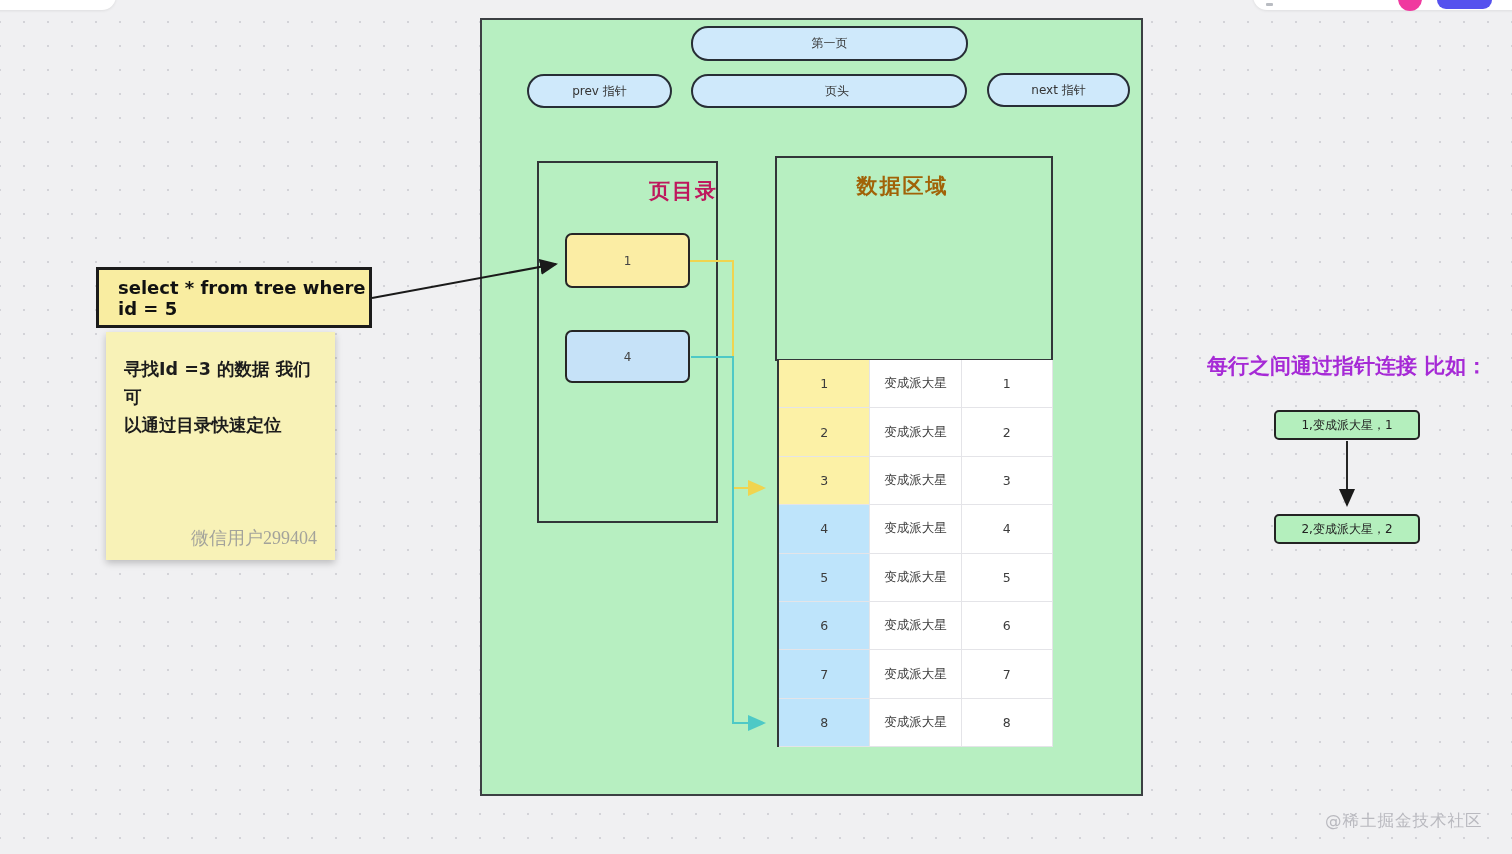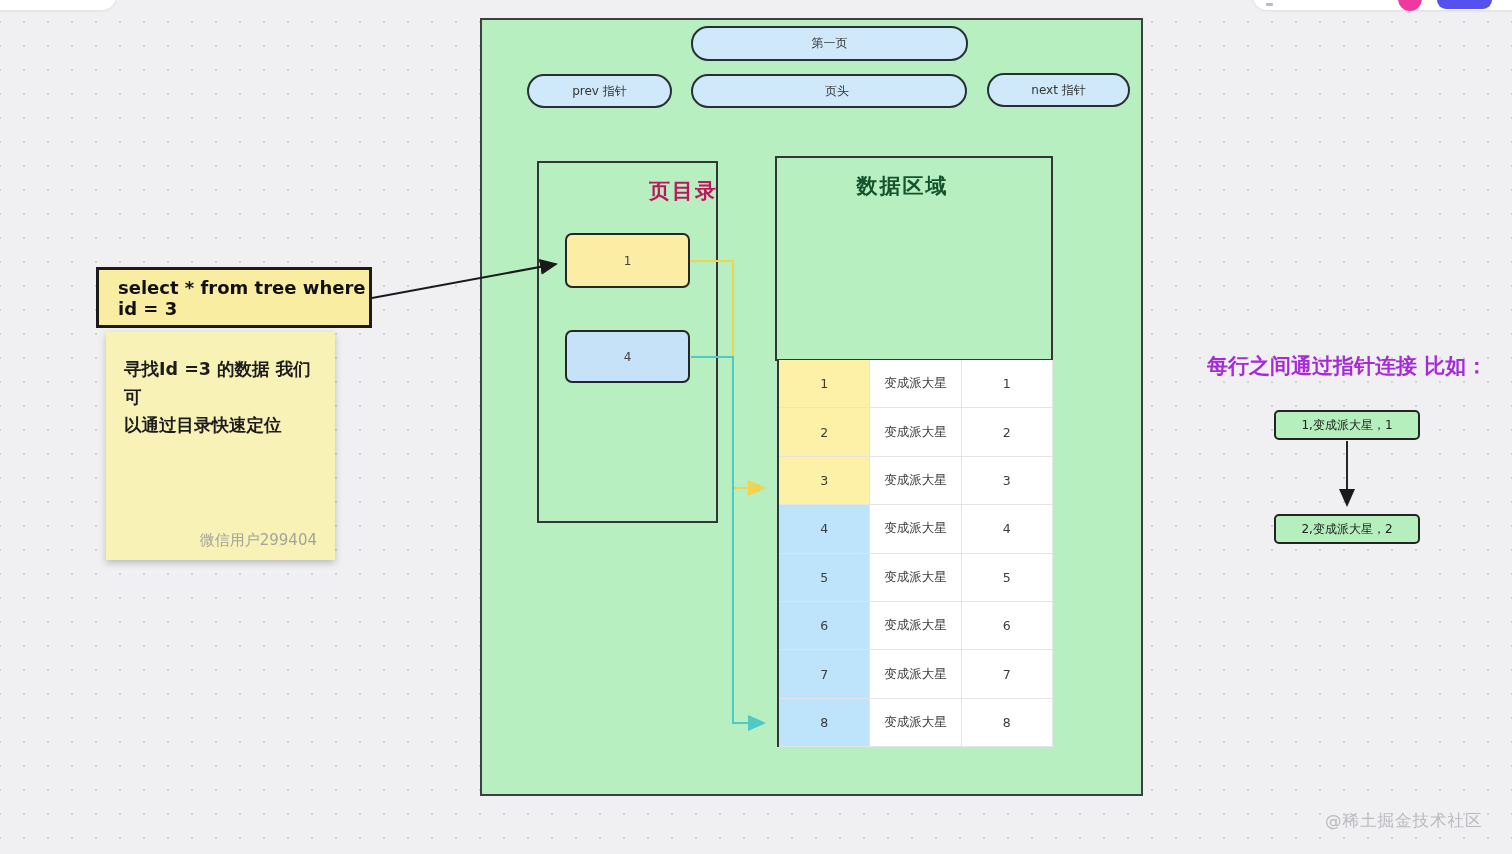--- a/index.html
+++ b/index.html
@@ -38,37 +38,37 @@
   
   .dir-box { left:537px; top:161px; width:181px; height:362px; border:2px solid #323639; }
   .dir-title { left:537px; top:177px; width:181px; text-align:right; font-size:21px; font-weight:bold; color:#be185d; letter-spacing:2px; }
   .dir-entry { width:125px; height:55px; border:2px solid #262626; border-radius:7px;
     display:flex; align-items:center; justify-content:center; font-size:12px; color:#444; }
   .dir-entry-1 { left:565px; top:233px; background:#fbeda4; }
   .dir-entry-4 { left:565px; top:330px; height:53px; background:#c6e2f8; }
 
   
   .data-box { left:775px; top:156px; width:278px; height:205px; border:2px solid #323639; }
-  .data-title { left:775px; top:172px; width:255px; text-align:center; font-size:21px; font-weight:bold; color:#14532d; letter-spacing:2px; }
+  .data-title { left:775px; top:172px; width:255px; text-align:center; font-size:21px; font-weight:bold; color:#a16207; letter-spacing:2px; }
 
   .table { left:777px; top:360px; width:276px; border-left:2px solid #323639; background:#fff; }
   .trow { display:flex; height:48.4px; }
   .tcell { width:92px; display:flex; align-items:center; justify-content:center;
     font-size:12.5px; color:#3c3c3c; border-right:1px solid #e4e4e8; border-bottom:1px solid #e4e4e8; background:#fff; }
   .trow .tcell:first-child { border-left:none; }
   .hl-yellow { background:#fcf1a6; }
   .hl-blue   { background:#bee4fb; }
 
   
   .sql-box { left:96px; top:267px; width:276px; height:61px; background:#f9eda1; border:3px solid #1b1b1b;
     display:flex; align-items:center; padding-left:19px; font-size:18px; font-weight:600; color:#111; }
   .sticky { left:106px; top:332px; width:229px; height:228px; background:#f8f2b7;
     box-shadow:0 3px 7px rgba(0,0,0,.22); padding:23px 16px 0 18px; }
   .sticky-line { font-size:17.5px; font-weight:600; color:#1c1c1c; line-height:28px; }
-  .sticky-author { position:absolute; right:18px; bottom:10px; font-size:15px; color:#a3a39b; }
+  .sticky-author { position:absolute; right:18px; bottom:10px; font-size:18px; color:#a3a39b;font-family:Liberation Serif, serif; }
 
   
   .ptr-title { left:1207px; top:352px; width:300px; font-size:21px; font-weight:bold; color:#a62ad6; }
   .ptr-node { width:146px; height:30px; background:#b4efbd; border:2px solid #232323; border-radius:5px;
     display:flex; align-items:center; justify-content:center; font-size:12px; color:#222; }
   .ptr-node-1 { left:1274px; top:410px; }
   .ptr-node-2 { left:1274px; top:514px; }
 
   .watermark { left:1325px; top:810px; font-size:16.5px; color:#b9b9bf; letter-spacing:1px; }
 
@@ -146,21 +146,21 @@
       <div class="tcell">7</div>
     </div>
     <div class="trow">
       <div class="tcell hl-blue">8</div>
       <div class="tcell">变成派大星</div>
       <div class="tcell">8</div>
     </div>
   </div>
 
 <div class="abs sql-box">
-    <span>select * from tree where id = 3</span>
+    <span>select * from tree where id = 5</span>
   </div>
 <div class="abs sticky">
   <div class="sticky-line">寻找Id =3 的数据 我们可</div>
   <div class="sticky-line">以通过目录快速定位</div>
   <div class="sticky-author">微信用户299404</div>
 </div>
 
 <div class="abs ptr-title">每行之间通过指针连接 比如：</div>
 <div class="abs ptr-node ptr-node-1">
     <span>1,变成派大星，1</span>

